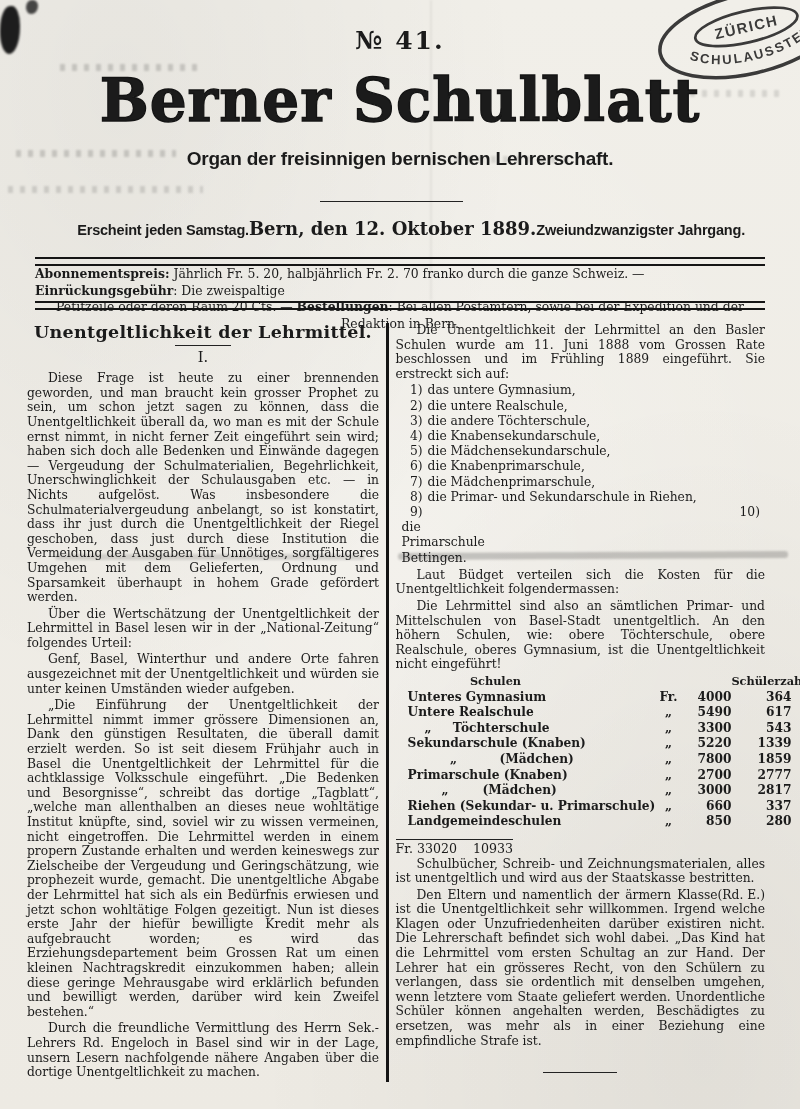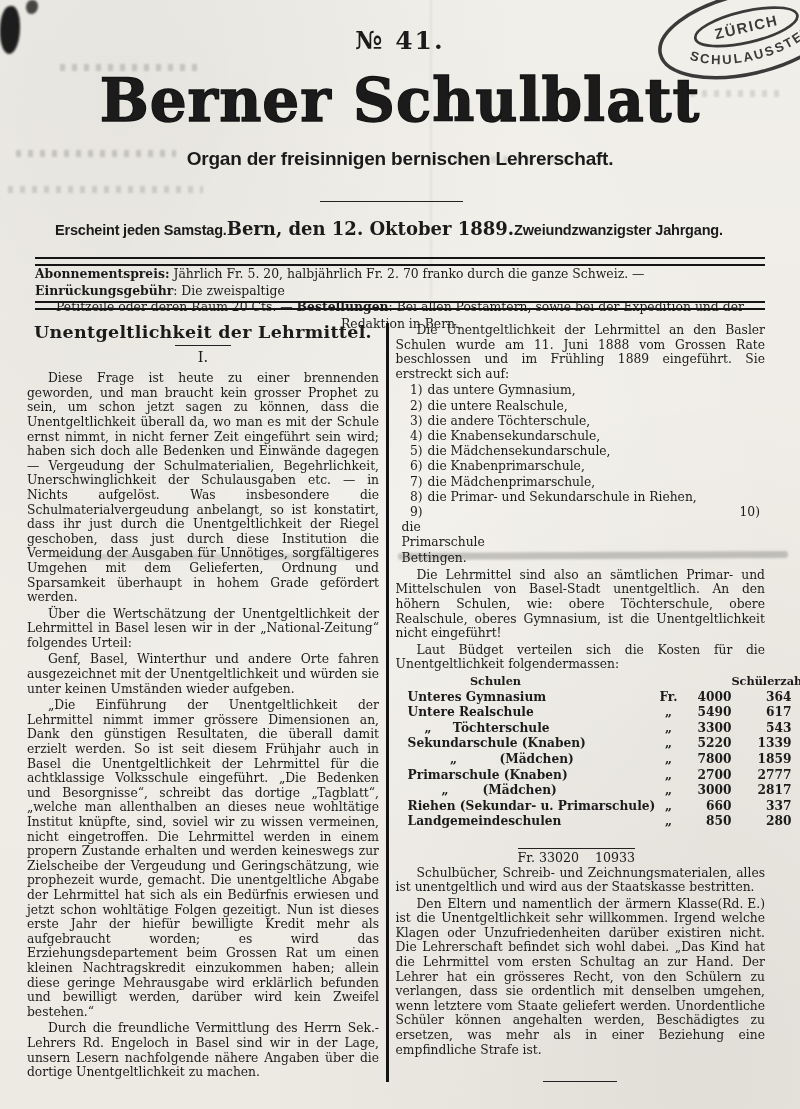--- a/index.html
+++ b/index.html
@@ -30,21 +30,21 @@
   .stamp-text{font-family:"Liberation Sans",sans-serif;font-weight:bold;fill:#222;}
   
   .issue{position:absolute;top:26px;left:0;width:100%;text-align:center;
     font-size:25px;font-weight:bold;letter-spacing:2px;}
   .title{position:absolute;top:66px;left:0;width:100%;text-align:center;
     font-size:58px;font-weight:bold;letter-spacing:1px;margin:0;
     -webkit-text-stroke:1.3px #141414;transform:scaleY(1.04);}
   .subtitle{position:absolute;top:148px;left:0;width:100%;text-align:center;
     font-family:"Liberation Sans",sans-serif;font-weight:bold;font-size:19px;letter-spacing:-0.2px;}
   .subtitle-rule{position:absolute;top:201px;left:320px;width:143px;border-top:1.6px solid #222;}
-  .dateline{position:absolute;top:218px;left:55px;right:55px;display:flex;align-items:baseline;justify-content:flex-start;}
+  .dateline{position:absolute;top:218px;left:55px;right:55px;display:flex;align-items:baseline;justify-content:flex-end;}
   .dateline .side{font-family:"Liberation Sans",sans-serif;font-weight:bold;font-size:14.5px;letter-spacing:-0.2px;}
   .dateline .mid{font-size:18px;font-weight:bold;}
   .double-rule{position:absolute;left:35px;right:35px;height:5px;
     border-top:2.2px solid #151515;border-bottom:2.2px solid #151515;}
   .dr1{top:257px;} .dr2{top:301px;}
   .terms{position:absolute;top:266px;left:35px;right:35px;font-size:12.4px;line-height:16.5px;}
   .terms .b{font-weight:bold;}
   .terms .tl2{text-align:center;}
   
   .columns{position:absolute;top:323px;left:27px;right:35px;display:flex;align-items:stretch;}
@@ -59,21 +59,21 @@
   
   .blist{display:grid;grid-template-columns:26px 1fr;margin:1px 0 2px 6px;line-height:15.2px;}
   .blist .num{text-align:right;padding-right:5px;}
   
   .budget{display:grid;grid-template-columns:1fr 26px 50px 60px;font-size:12.2px;line-height:15.6px;padding-right:8px;margin:1px 0 8px 0;font-weight:bold;}
   .budget .hd1{grid-column:1;text-align:center;font-size:11.3px;padding-right:60px;}
   .budget .hd2{grid-column:4;text-align:right;font-size:11.3px;}
   .budget .school{white-space:pre;padding-left:12px;overflow:visible;}
   .budget .curr{text-align:center;}
   .budget .amt,.budget .stu{text-align:right;font-variant-numeric:tabular-nums;}
-  .budget-total{display:flex;justify-content:center;padding-right:8px;font-size:12.6px;margin-top:18px;}
+  .budget-total{display:flex;justify-content:flex-start;padding-right:8px;font-size:12.6px;margin-top:9px;}
   .budget-total .line{border-top:1.3px solid #222;padding-top:2px;display:flex;gap:16px;}
   .sig{float:right;text-indent:0;}
   .end-rule{width:74px;border-top:1.6px solid #222;margin:24px auto 0 auto;}
 </style>
 </head>
 <body>
 
 <div class="page">
 
   <div class="blot" style="top:6px;left:0;width:20px;height:48px;"></div>
@@ -152,22 +152,22 @@
           <span>die Knabenprimarschule,</span>
         <span class="num">7)</span>
           <span>die Mädchenprimarschule,</span>
         <span class="num">8)</span>
           <span>die Primar- und Sekundarschule in Riehen,</span>
         <span class="num">9)</span>
         <span class="num">10)</span>
           <span>die Primarschule Bettingen.</span>
       </div>
 
+      <p>Laut Büdget verteilen sich die Kosten für die Unentgeltlichkeit folgendermassen:</p>
       <p>Die Lehrmittel sind also an sämtlichen Primar- und Mittelschulen von Basel-Stadt unentgeltlich. An den höhern Schulen, wie: obere Töchterschule, obere Realschule, oberes Gymnasium, ist die Unentgeltlichkeit nicht eingeführt!</p>
-      <p>Laut Büdget verteilen sich die Kosten für die Unentgeltlichkeit folgendermassen:</p>
 
       <div class="budget">
         <div class="hd1">Schulen</div>
         <div class="hd2">Schülerzahl</div>
 
         <span class="school">Unteres Gymnasium</span>
           <span class="curr">Fr.</span>
           <span class="amt">4000</span>
           <span class="stu">364</span>
         <span class="school">Untere Realschule</span>

